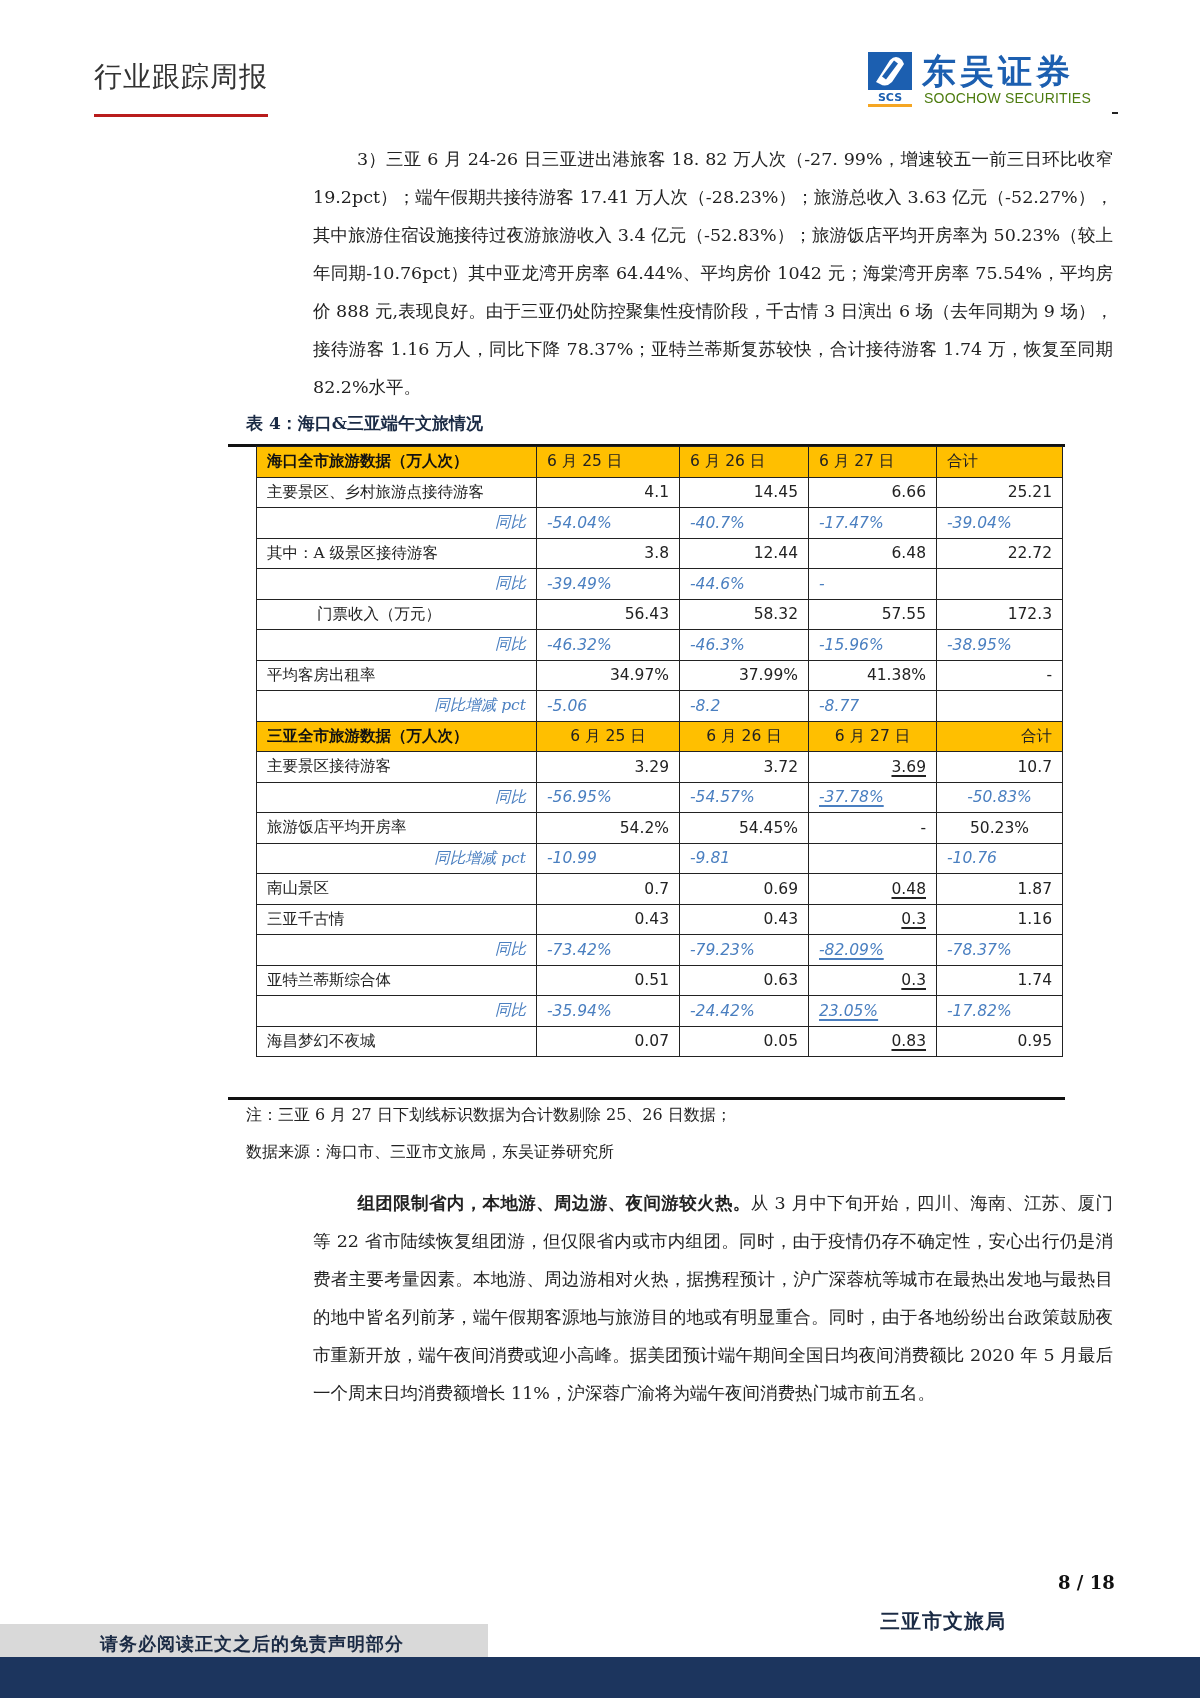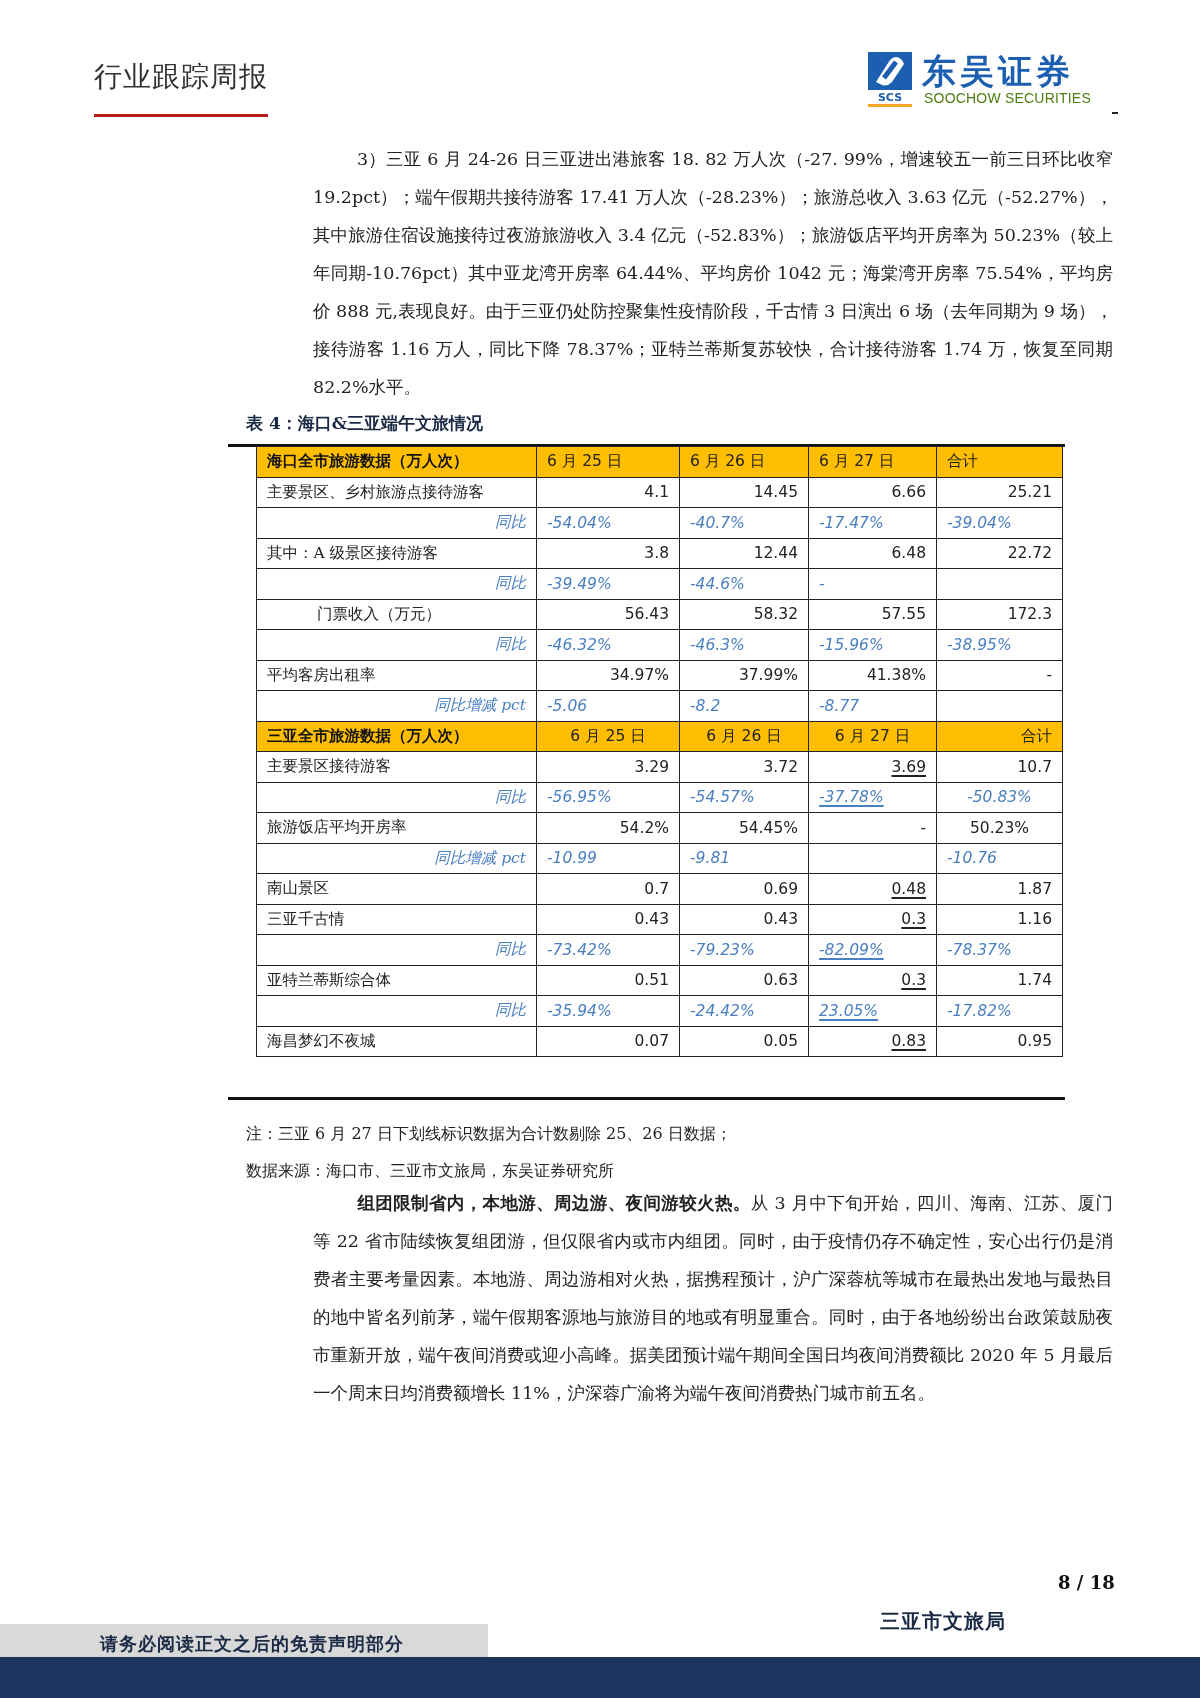--- a/index.html
+++ b/index.html
@@ -43,21 +43,21 @@
   .data-table td.sub { text-align: right; font-style: italic; color: #4a7fc0; font-family: "DejaVu Serif", serif; }
   .data-table td.num { text-align: right; }
   .data-table td.pct { text-align: left; font-style: italic; color: #4a7fc0; }
   .data-table td.left { text-align: left; }
   .data-table td.center { text-align: center; }
   .u-black { text-decoration: underline; text-decoration-thickness: 2px; text-underline-offset: 3px; }
   .u-blue { text-decoration: underline; text-decoration-color: #4a7fc0; text-decoration-thickness: 2px; text-underline-offset: 3px; }
   .rule-top { position: absolute; left: 228px; top: 444px; width: 837px; height: 3px; background: #111; }
   .rule-bottom { position: absolute; left: 228px; top: 1097px; width: 837px; height: 3px; background: #111; }
 
-  .note { position: absolute; left: 246px; font-size: 16px; color: #222; margin-top: 19px; }
+  .note { position: absolute; left: 246px; font-size: 16px; color: #222; }
 
   .page-num { position: absolute; left: 1058px; top: 1572px; font-size: 18px; font-weight: bold; color: #111; }
   .footer-org { position: absolute; left: 880px; top: 1608px; font-size: 20px; font-weight: bold; color: #1a2a44; letter-spacing: 1px; }
   .footer-disclaimer {
     position: absolute; left: 0; top: 1624px; width: 488px; height: 40px; background: #d9d9d9;
   }
   .footer-disclaimer span {
     position: absolute; left: 100px; top: 8px; font-size: 18px; font-weight: bold; color: #1a2a44; letter-spacing: 1px;
   }
   .footer-band { position: absolute; left: 0; top: 1657px; width: 1200px; height: 41px; background: #1c355e; }

